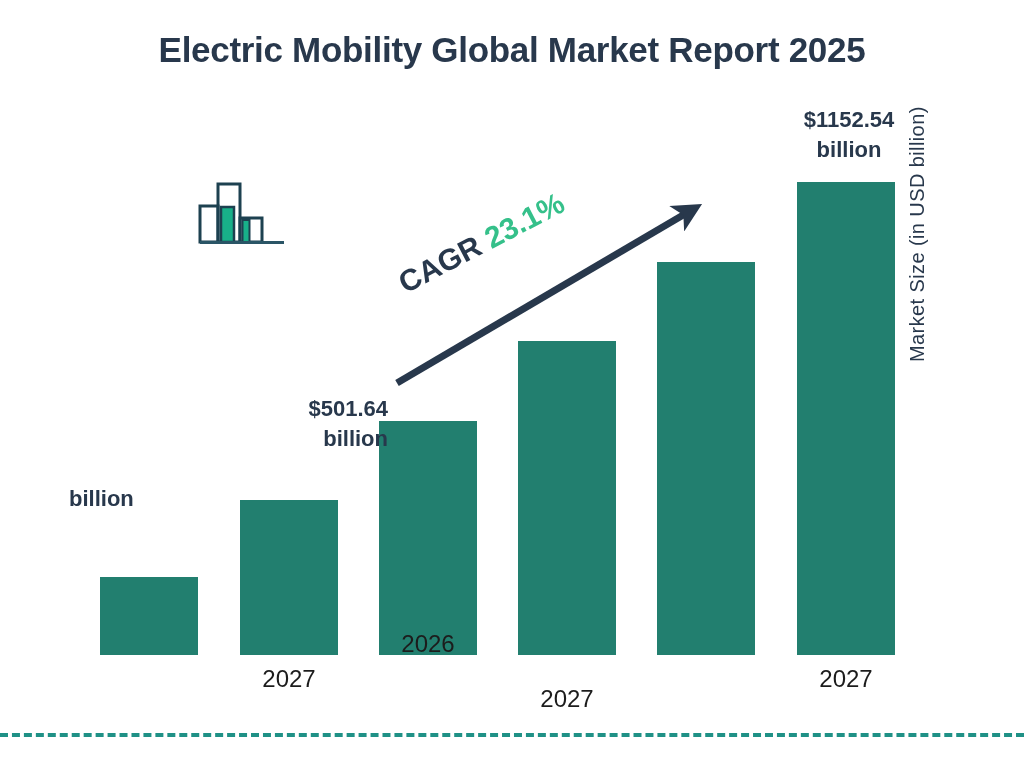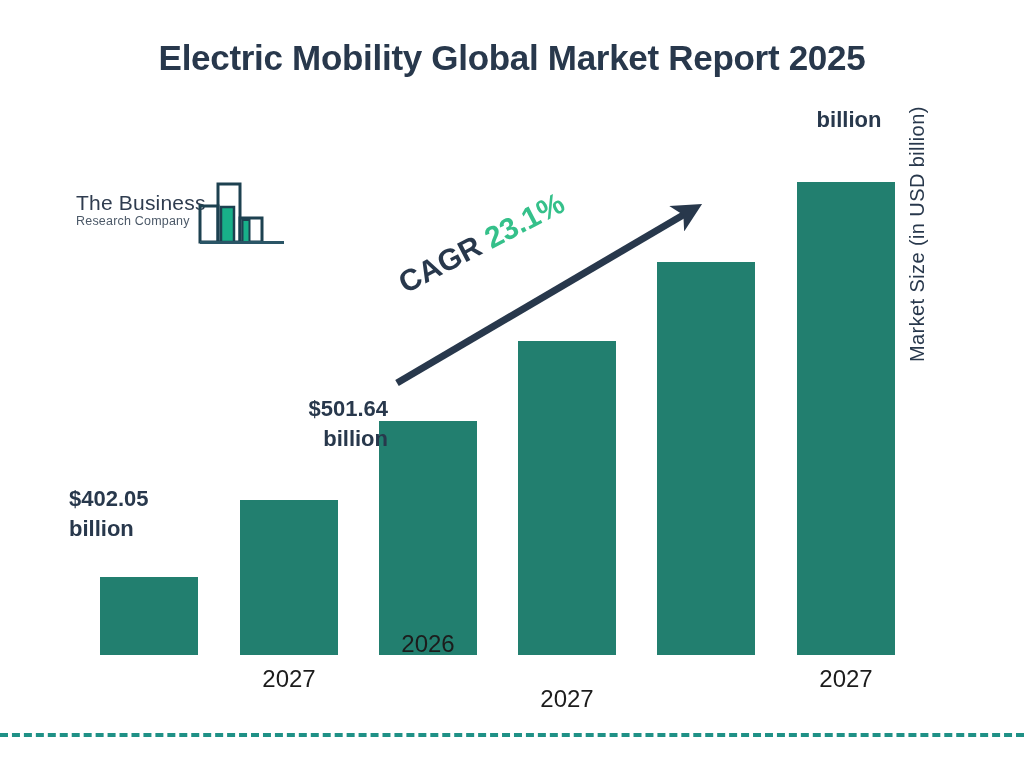--- a/index.html
+++ b/index.html
@@ -25,21 +25,20 @@
     position: absolute;
     left: 0;
     top: 30px;
     width: 1024px;
     text-align: center;
     font-size: 35px;
     font-weight: bold;
     color: #28384c;
     letter-spacing: -0.3px;
     white-space: nowrap;
-    margin-top: 8px;
   }
 
   
   #logo {
     position: absolute;
     left: 76px;
     top: 182px;
     width: 210px;
     height: 70px;
   }
@@ -148,24 +147,20 @@
   }
 </style>
 </head>
 <body>
 
 <div id="stage">
 
   <div id="chart-title">Electric Mobility Global Market Report 2025</div>
 
   <div id="logo">
-    <div id="logo-text">
-      <div id="logo-line1">The Business</div>
-      <div id="logo-line2">Research Company</div>
-    </div>
     <svg id="logo-mark" viewBox="0 0 90 70">
 
       <rect x="20" y="2" width="22" height="58" fill="none" stroke="#1d4150" stroke-width="3"></rect>
 
       <rect x="2" y="24" width="18" height="36" fill="none" stroke="#1d4150" stroke-width="3"></rect>
 
       <rect x="23" y="25" width="13" height="35" fill="#18b089" stroke="#1d4150" stroke-width="2.5"></rect>
 
       <rect x="42" y="36" width="22" height="24" fill="none" stroke="#1d4150" stroke-width="3"></rect>
 
@@ -178,30 +173,30 @@
   <div id="plot">
 
     <div class="bar" style="left:100px; top:577px; width:98px; height:78px;"></div>
     <div class="bar" style="left:240px; top:500px; width:98px; height:155px;"></div>
     <div class="bar" style="left:379px; top:421px; width:98px; height:234px;"></div>
     <div class="bar" style="left:518px; top:341px; width:98px; height:314px;"></div>
     <div class="bar" style="left:657px; top:262px; width:98px; height:393px;"></div>
     <div class="bar" style="left:797px; top:182px; width:98px; height:473px;"></div>
 
     <div class="bar-label" style="left:69px; top:484px; width:160px; text-align:left;">
-      <div>$402.05</div>
       <div>billion</div>
     </div>
 
     <div class="bar-label" style="left:228px; top:394px; width:160px; text-align:right;">
       <div>$501.64</div>
       <div>billion</div>
     </div>
 
     <div class="bar-label" style="left:769px; top:105px; width:160px; text-align:center;">
+      <div>$1152.54</div>
       <div>billion</div>
     </div>
 
     <div class="tick-label" style="left:229px; top:665px;">2027</div>
     <div class="tick-label" style="left:368px; top:630px;">2026</div>
     <div class="tick-label" style="left:507px; top:665px;margin-top:20px;">2027</div>
     <div class="tick-label" style="left:786px; top:665px;">2027</div>
   </div>
 
   <svg id="cagr-arrow" viewBox="0 0 340 210">

